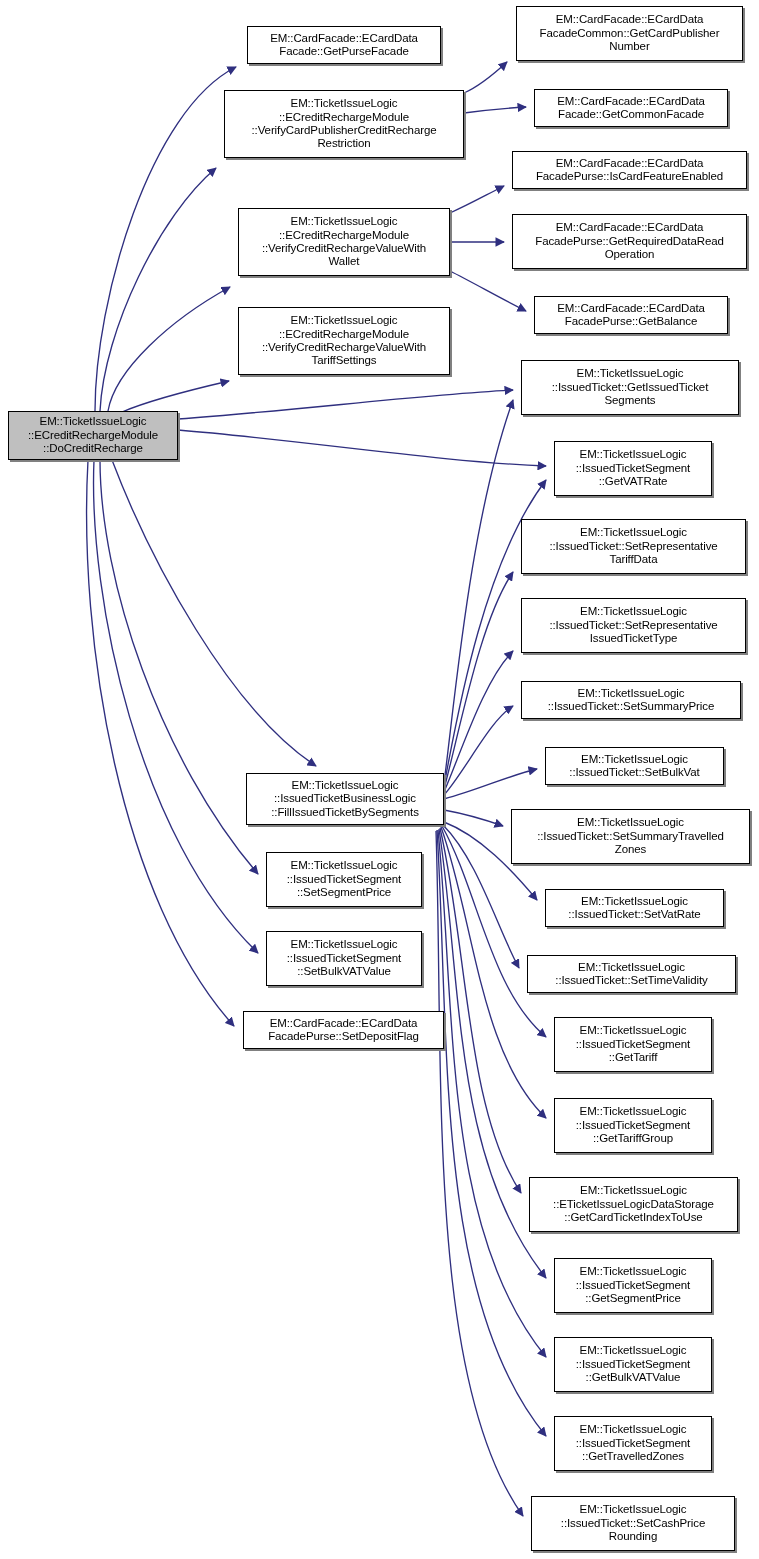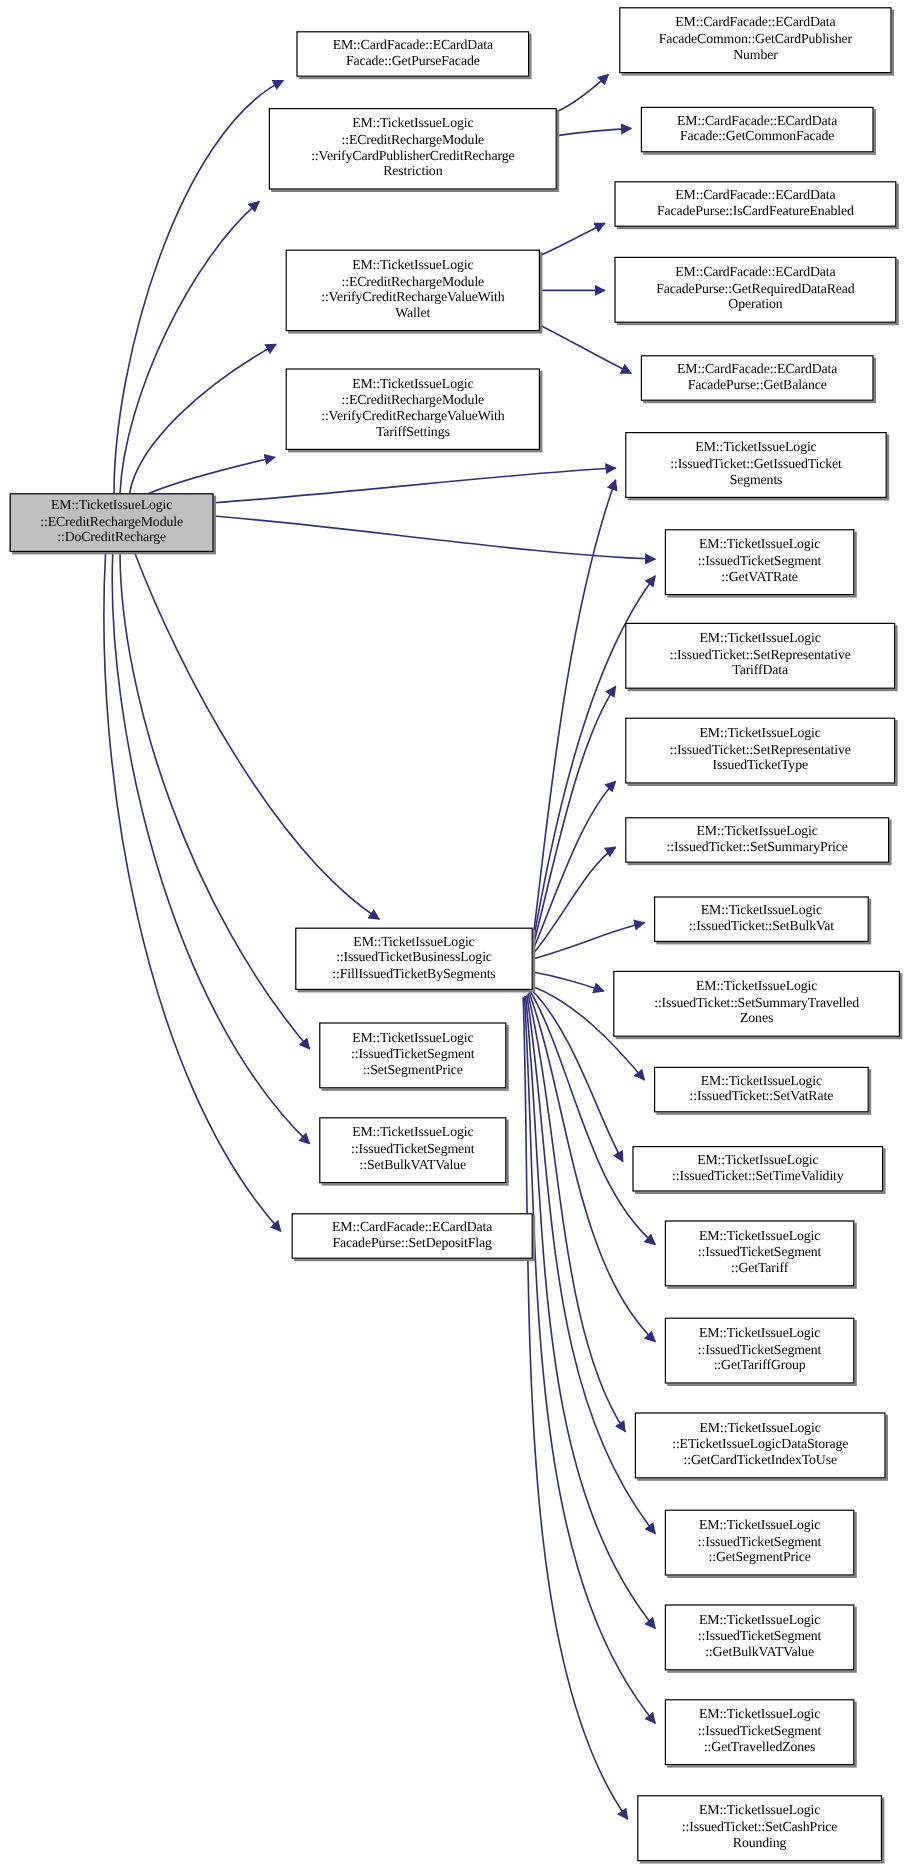--- a/index.html
+++ b/index.html
@@ -30,21 +30,20 @@
     box-shadow: 2px 2px 0 0 #808080;
     display: flex;
     align-items: center;
     justify-content: center;
     text-align: center;
     font-size: 11.5px;
     line-height: 13.4px;
     color: #000000;
     letter-spacing: -0.1px;
     padding: 1px 3px;
-    font-family: Liberation Serif, serif;
   }
   .node.root {
     background: #bfbfbf;
     border: 1px solid #000000;
   }
   .node span {
     display: block;
     width: 100%;
     white-space: pre-line;
   }

